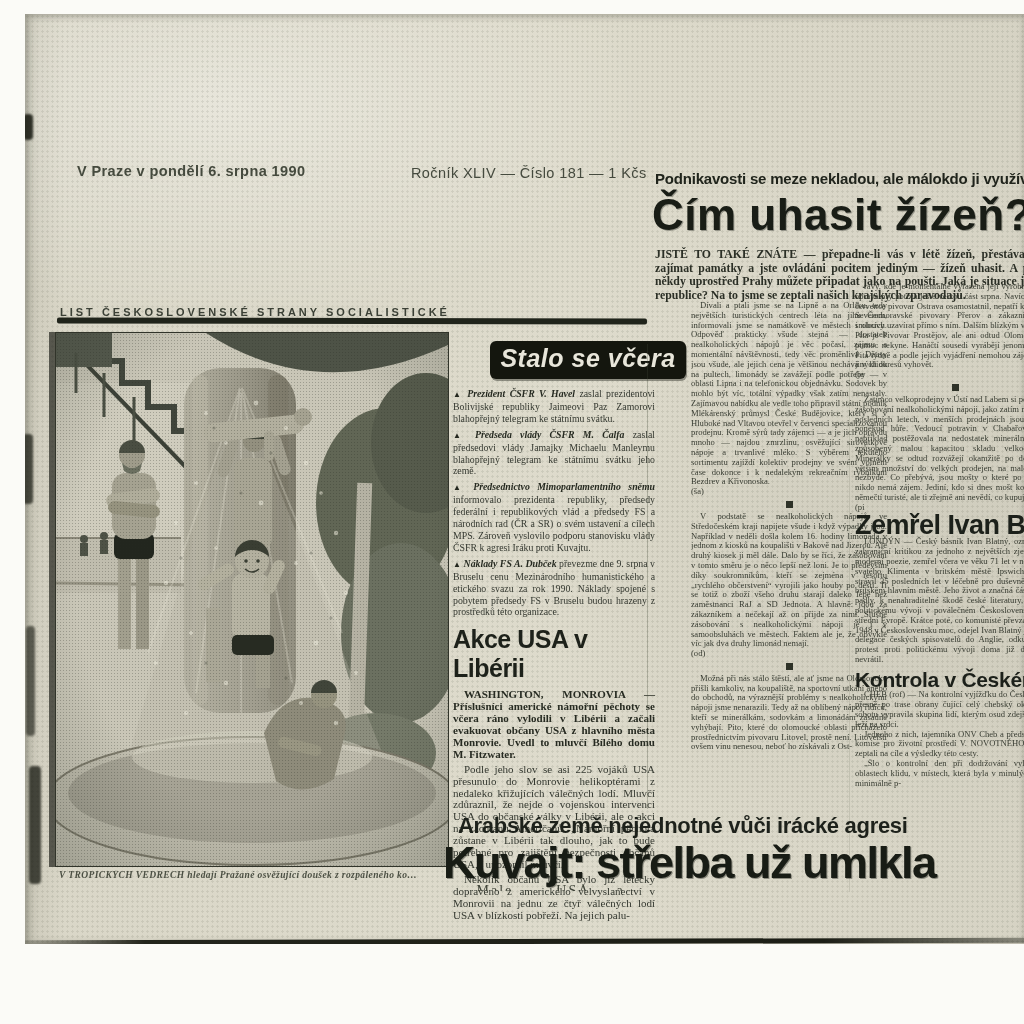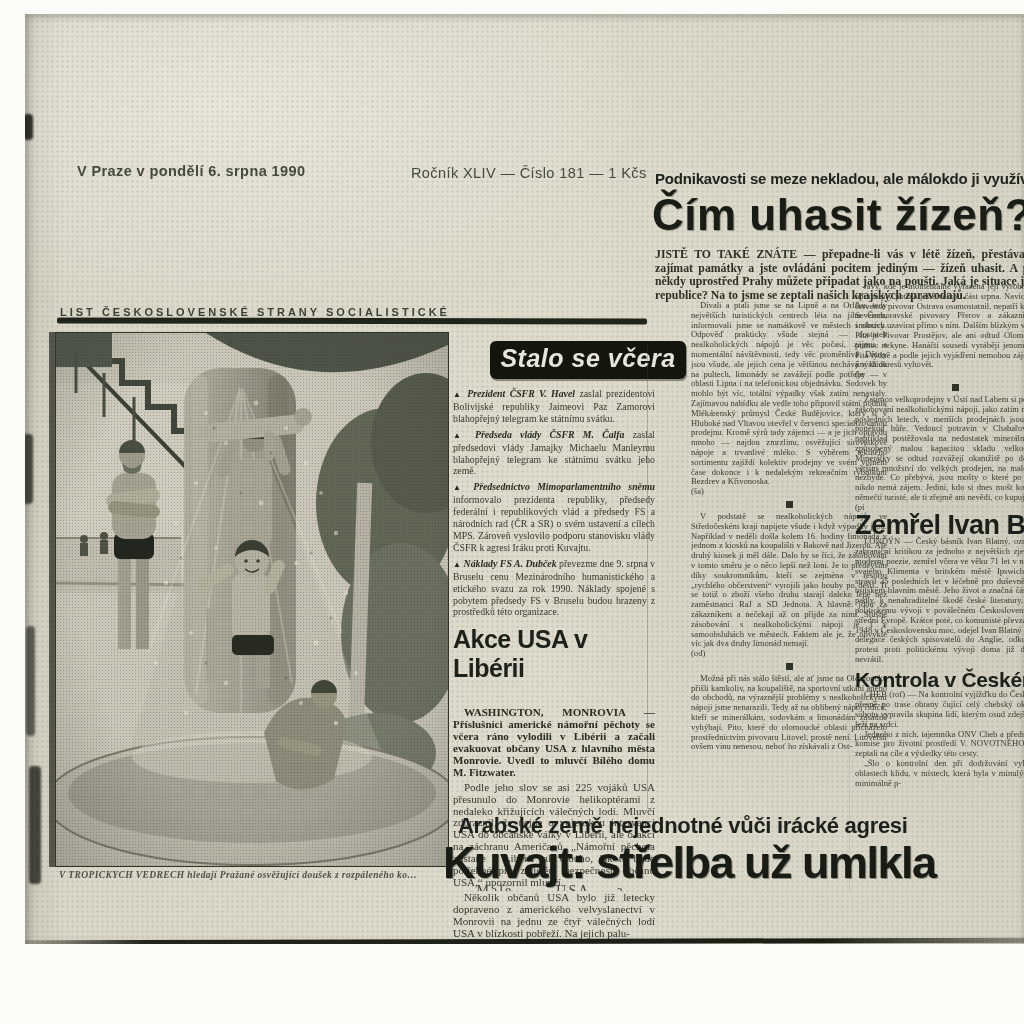--- a/index.html
+++ b/index.html
@@ -48,21 +48,21 @@
   .midcol{position:absolute;left:428px;top:327px;width:202px;color:#343830;}
   .stalobox{background:#14160e;color:#e8e6da;border-radius:6px;padding:3px 8px 6px;
     width:180px;text-align:center;font-family:"Liberation Sans",sans-serif;
     font-style:italic;font-weight:bold;font-size:25px;letter-spacing:.5px;
     box-shadow:1px 2px 0 rgba(20,22,14,.4);margin-left:37px;}
   .stalo-items{margin-top:9px;}
   .sitem{font-size:9.8px;line-height:11.9px;text-align:justify;margin-bottom:4px;}
   .sitem .mk{font-size:8px;color:#23271f;}
   .sitem .bd{font-weight:bold;color:#262a21;font-style:italic;}
   .lib-h{font-family:"Liberation Sans",sans-serif;font-weight:bold;font-size:25px;
-    color:#1d211a;margin:7px 0 24px;letter-spacing:-.5px;}
+    color:#1d211a;margin:7px 0 6px;letter-spacing:-.5px;}
   .lib-p{font-size:11px;line-height:11.9px;text-align:justify;text-indent:11px;margin:0 0 3px;}
   .lib-p.bold{font-weight:bold;color:#272b22;}
 
   
   .r-kicker{position:absolute;left:630px;top:156px;white-space:nowrap;
     font-family:"Liberation Sans",sans-serif;font-weight:bold;font-size:15px;
     color:#20241c;letter-spacing:-.2px;}
   .r-head{position:absolute;left:627px;top:176px;white-space:nowrap;
     font-family:"Liberation Sans",sans-serif;font-weight:bold;font-size:44px;
     color:#191d16;letter-spacing:.5px;text-shadow:1px 1px 0 rgba(25,29,22,.35);}

